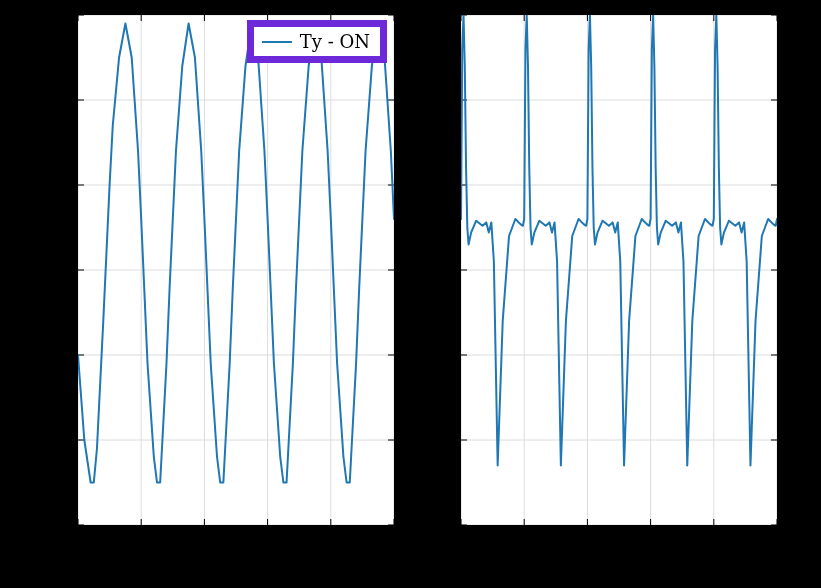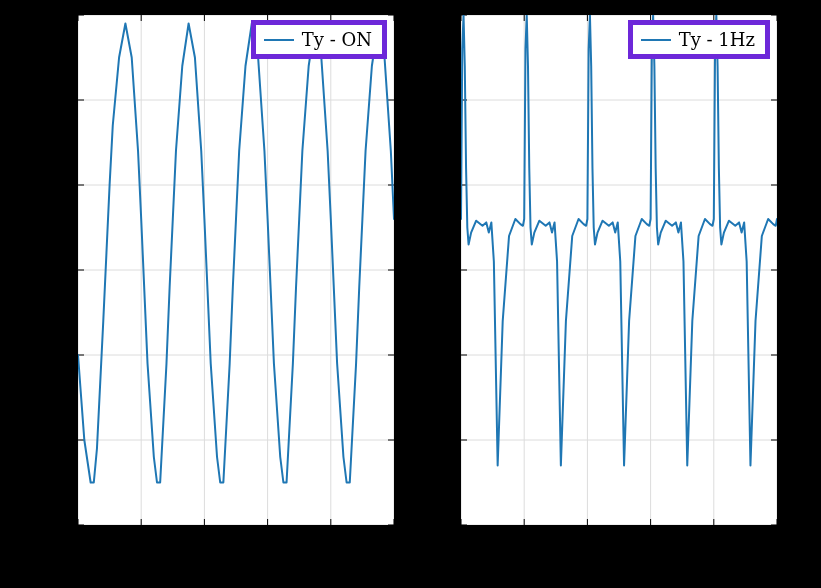--- a/index.html
+++ b/index.html
@@ -29,21 +29,21 @@
     width: 100%;
     height: 100%;
     display: block;
   }
   .grid line { stroke: #dcdcdc; stroke-width: 1; }
   .tick line { stroke: #000; stroke-width: 1; }
   .series { fill: none; stroke: #1f77b4; stroke-width: 2; stroke-linejoin: round; stroke-linecap: round; }
   .legend-box {
     position: absolute;
     background: #fff;
-    border: 5px solid #6d28d9;
+    border: 7px solid #6d28d9;
     font-size: 18px;
     padding: 4px 10px 4px 8px;
     display: flex;
     align-items: center;
     z-index: 3;
   }
   .legend-line {
     width: 30px;
     height: 0;
     border-top: 2.5px solid #1f77b4;
@@ -189,18 +189,14 @@
     <div class="tick-label x" style="left: 649.6px; top: 530px;">3</div>
     <div class="tick-label x" style="left: 712.8px; top: 530px;">4</div>
     <div class="tick-label x" style="left: 776px; top: 530px;">5</div>
     <div class="tick-label y" style="left: 452px; top: 524px;">-15</div>
     <div class="tick-label y" style="left: 452px; top: 439px;">-10</div>
     <div class="tick-label y" style="left: 452px; top: 354px;">-5</div>
     <div class="tick-label y" style="left: 452px; top: 269px;">0</div>
     <div class="tick-label y" style="left: 452px; top: 184px;">5</div>
     <div class="tick-label y" style="left: 452px; top: 99px;">10</div>
     <div class="tick-label y" style="left: 452px; top: 14px;">15</div>
-    <div class="legend-box" style="right: 51px; top: 20px;">
-      <div class="legend-line"></div>
-      <span>Ty - 1Hz</span>
-    </div>
     <div class="axis-label xl" style="left: 618px; top: 554px;">Time (s)</div>
   </div>
 
 </body></html>

